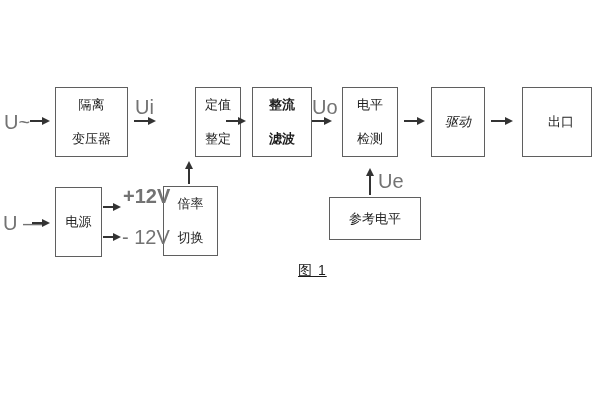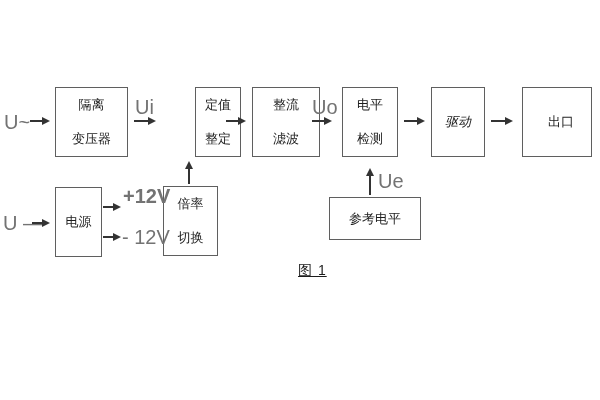--- a/index.html
+++ b/index.html
@@ -39,21 +39,21 @@
   <div class="box" style="left:55px;top:87px;width:73px;height:70px;">
     <span>隔离</span>
     <span>变压器</span>
   </div>
 
   <div class="box" style="left:163px;top:87px;width:46px;height:70px;margin-left:32px;">
     <span>定值</span>
     <span>整定</span>
   </div>
 
-  <div class="box" style="left:252px;top:87px;width:68px;height:70px;">
+  <div class="box" style="left:252px;top:87px;width:60px;height:70px;font-weight:bold;">
     <span>整流</span>
     <span>滤波</span>
   </div>
 
   <div class="box" style="left:342px;top:87px;width:56px;height:70px;">
     <span>电平</span>
     <span>检测</span>
   </div>
 
   <div class="box" style="left:431px;top:87px;width:54px;height:70px;font-style:italic;">

